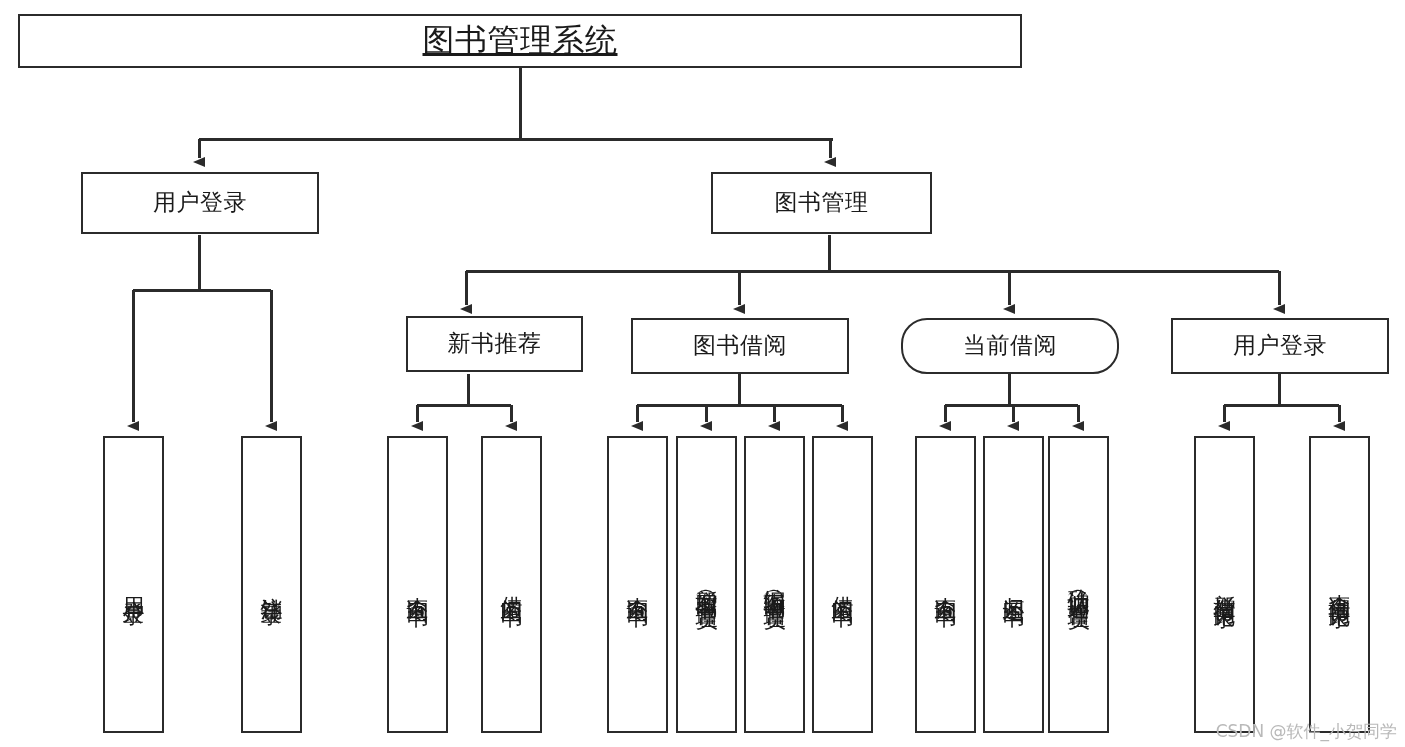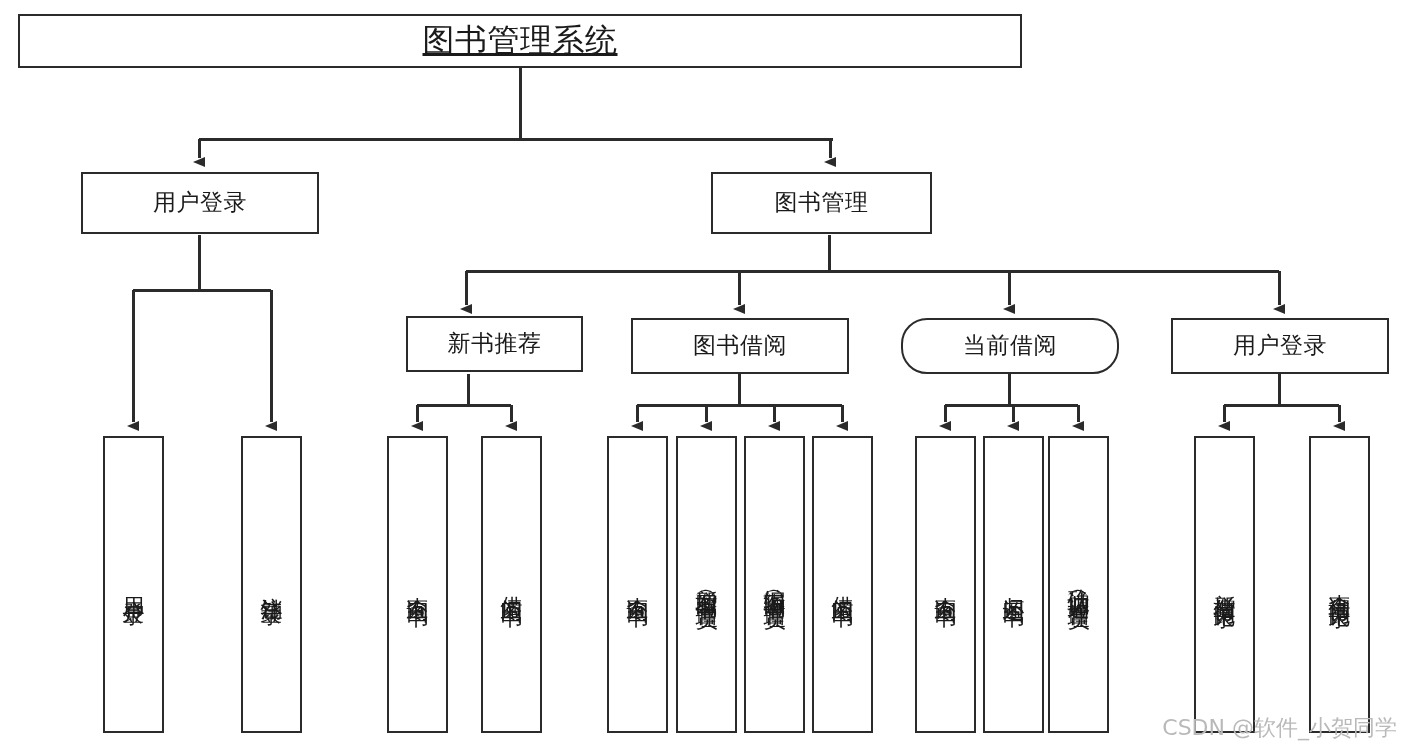--- a/index.html
+++ b/index.html
@@ -53,21 +53,21 @@
     font-size: 22px;
     letter-spacing: 3px;
     line-height: 1;
     max-height: 100%;
   }
   #root-node .node-label { font-size: 32px; text-decoration: underline; }
   #watermark {
     position: absolute;
     right: 8px;
     bottom: 4px;
-    font-size: 22px;
+    font-size: 17px;
     color: #b9b9b9;
     z-index: 5;
     white-space: nowrap;
     font-family: "DejaVu Sans", "Liberation Sans", sans-serif;
   }
 </style>
 </head>
 <body>
 
 <div id="canvas">

